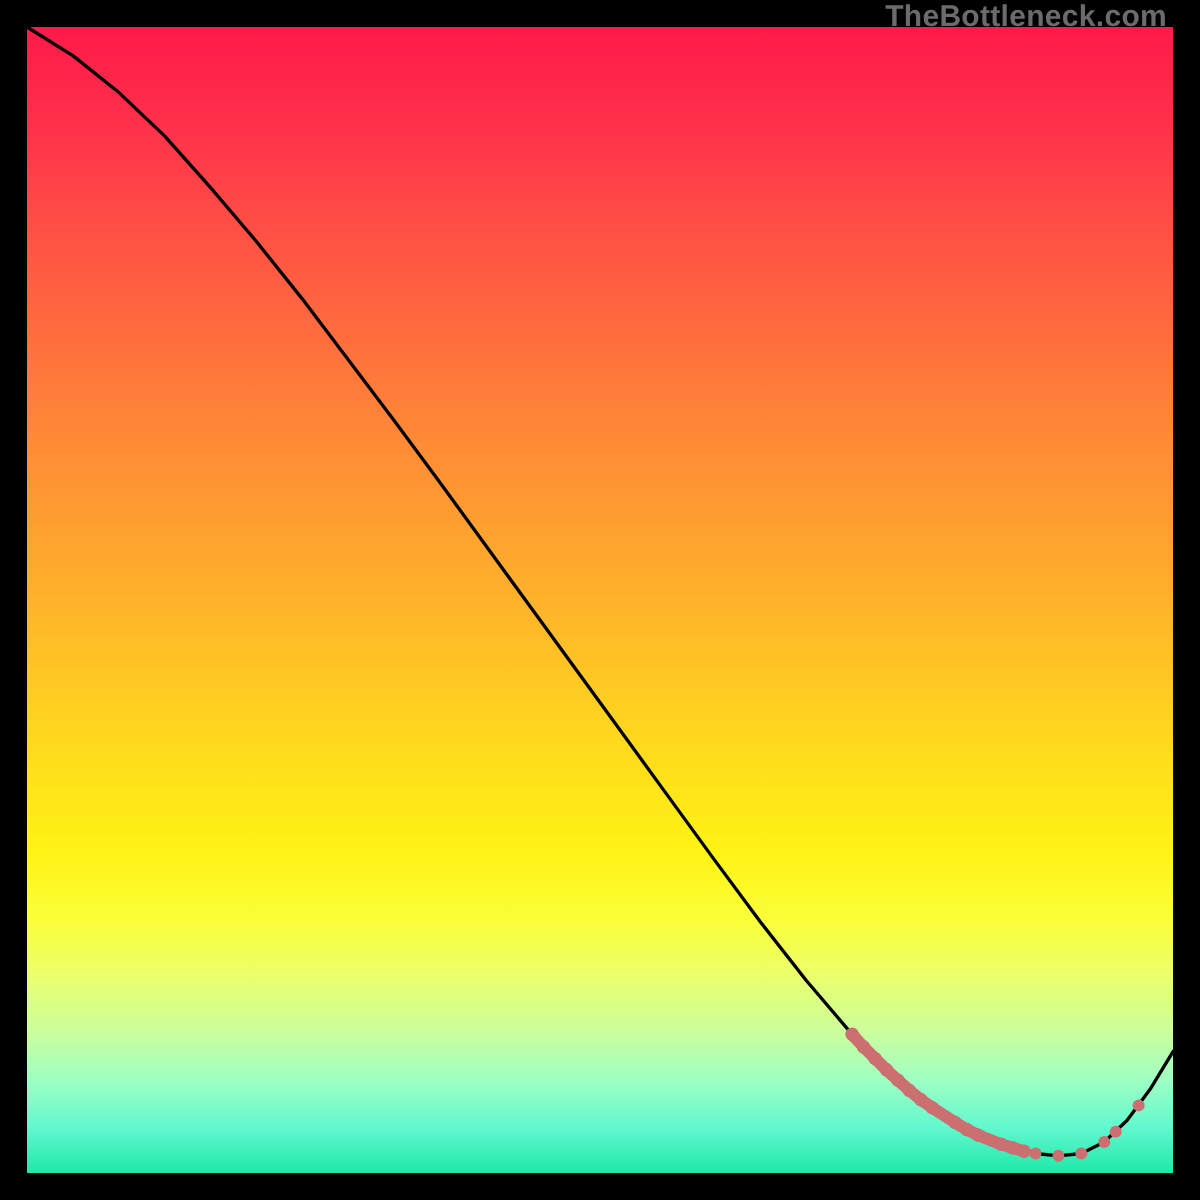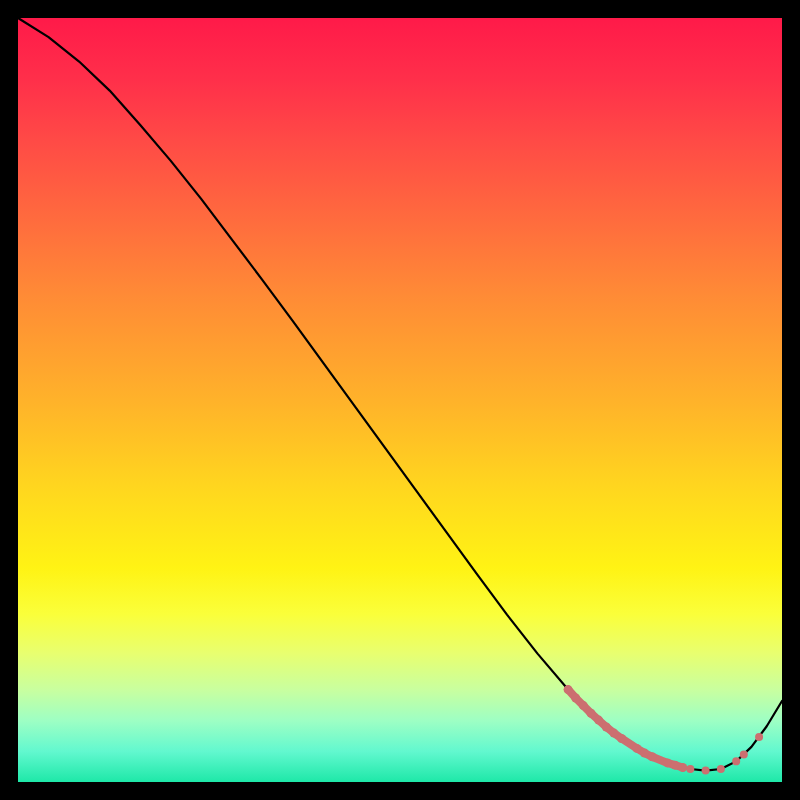--- a/index.html
+++ b/index.html
@@ -75,20 +75,21 @@
     stroke: #cc6f70;
     stroke-width: 8;
     stroke-linecap: round;
   }
 </style>
 </head>
 <body>
 
 <div class="stage">
 
+  <div class="watermark">TheBottleneck.com</div>
 
   <div class="plot">
     <svg class="curve" viewBox="0 0 764 764" preserveAspectRatio="none">
       <path id="curve-path" class="curve-path" d="M0.00 0.00 L30.56 19.10 L61.12 43.55 L91.68 72.58 L122.24 106.96 L152.80 142.87 L183.36 181.07 L213.92 221.56 L244.48 262.05 L275.04 303.31 L305.60 345.33 L336.16 387.35 L366.72 429.37 L397.28 471.39 L427.84 513.41 L458.40 555.43 L488.96 596.68 L519.52 635.65 L550.08 671.56 L565.36 687.60 L580.64 702.12 L595.92 715.10 L611.20 725.80 L626.48 734.97 L641.76 741.84 L657.04 747.19 L672.32 751.01 L687.60 752.54 L702.88 751.01 L718.16 743.37 L733.44 728.86 L748.72 708.23 L764.00 683.02"></path>
       <g id="marker-group">
           <path d="M550.08 671.56 L557.72 679.96 L565.36 687.60 L573.00 695.24 L580.64 702.12 L588.28 708.99 L595.92 715.10 L603.56 720.45 L618.84 730.38 L626.48 734.97 L634.12 738.79 L649.40 744.90 L657.04 747.19 L664.68 749.48" class="marker-stroke"></path>
           <circle cx="550.08" cy="671.56" r="4.5" class="marker"></circle>
           <circle cx="557.72" cy="679.96" r="4.5" class="marker"></circle>
           <circle cx="565.36" cy="687.60" r="4.5" class="marker"></circle>
           <circle cx="573.00" cy="695.24" r="4.5" class="marker"></circle>

